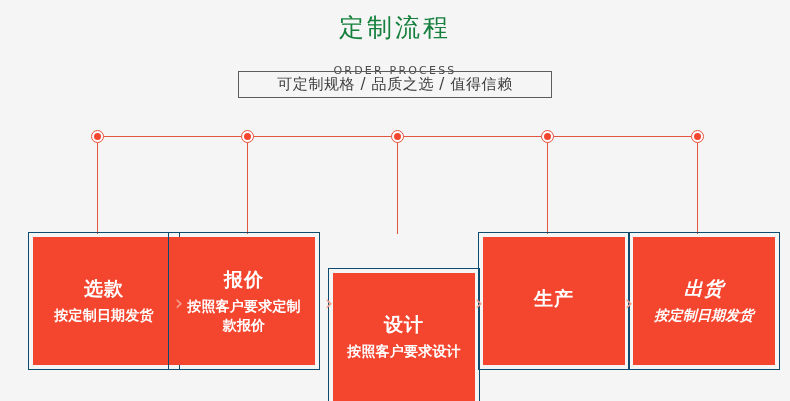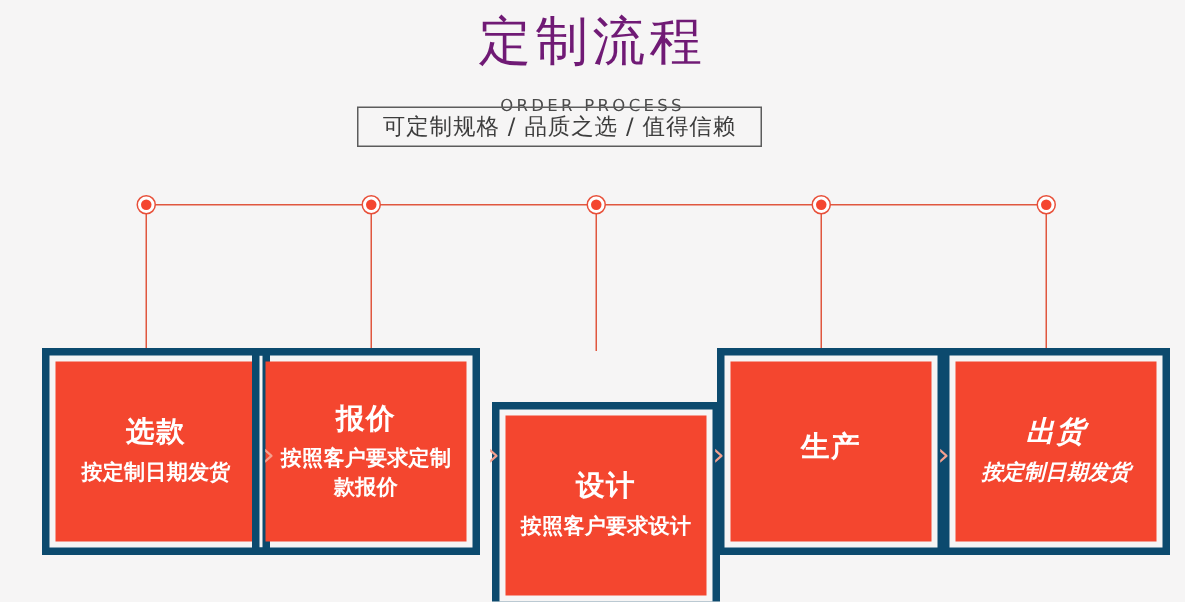--- a/index.html
+++ b/index.html
@@ -20,43 +20,43 @@
     position: absolute;
     left: 0;
     top: 0;
     width: 790px;
     text-align: center;
   }
   #main-title {
     margin: 0;
     padding-top: 9px;
     font-family: "DejaVu Serif", "Liberation Serif", serif;
-    font-size: 35px;
+    font-size: 25px;
     line-height: 38px;
     font-weight: 400;
     letter-spacing: 3px;
-    color: #701a75;
+    color: #15803d;
   }
   #sub-title-en {
     margin: 16px;
     padding-top: 1px;
     font-family: "DejaVu Sans", "Liberation Sans", sans-serif;
     font-size: 11px;
     line-height: 13px;
     letter-spacing: 2.2px;
     color: #4a4a4a;
     font-weight: 400;
   }
 
   
   #tagline-box {
     position: absolute;
     left: 238px;
     top: 71px;
-    width: 270px;
+    width: 314px;
     height: 27px;
     box-sizing: border-box;
     border: 1px solid #5c5c5c;
     display: flex;
     align-items: center;
     justify-content: center;
   }
   #tagline-text {
     font-size: 15px;
     line-height: 17px;
@@ -102,21 +102,21 @@
     background: #f4462f;
   }
 
   
   .step-card {
     position: absolute;
     top: 232px;
     width: 152px;
     height: 138px;
     box-sizing: border-box;
-    border: 5px solid #0c4a6e;
+    border: 1px solid #0c4a6e;
     padding: 4px;
     background: transparent;
   }
   .step-inner {
     width: 100%;
     height: 100%;
     box-sizing: border-box;
     background: #f4462f;
     display: flex;
     flex-direction: column;

